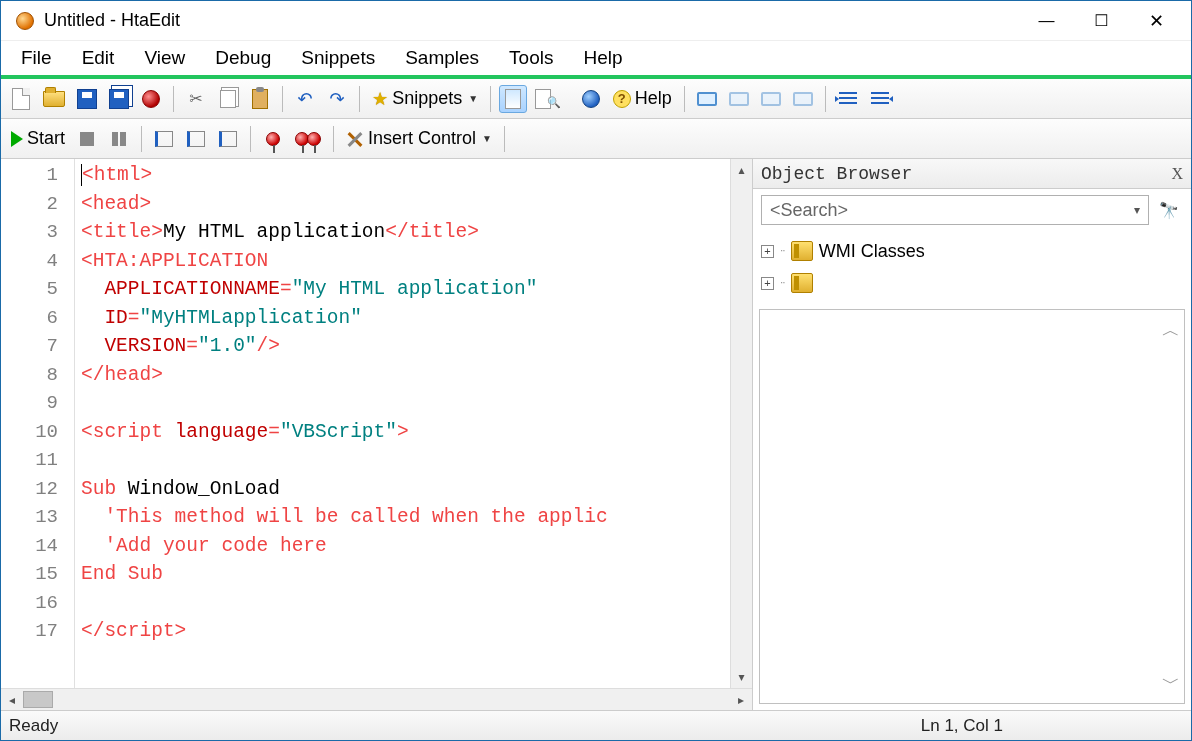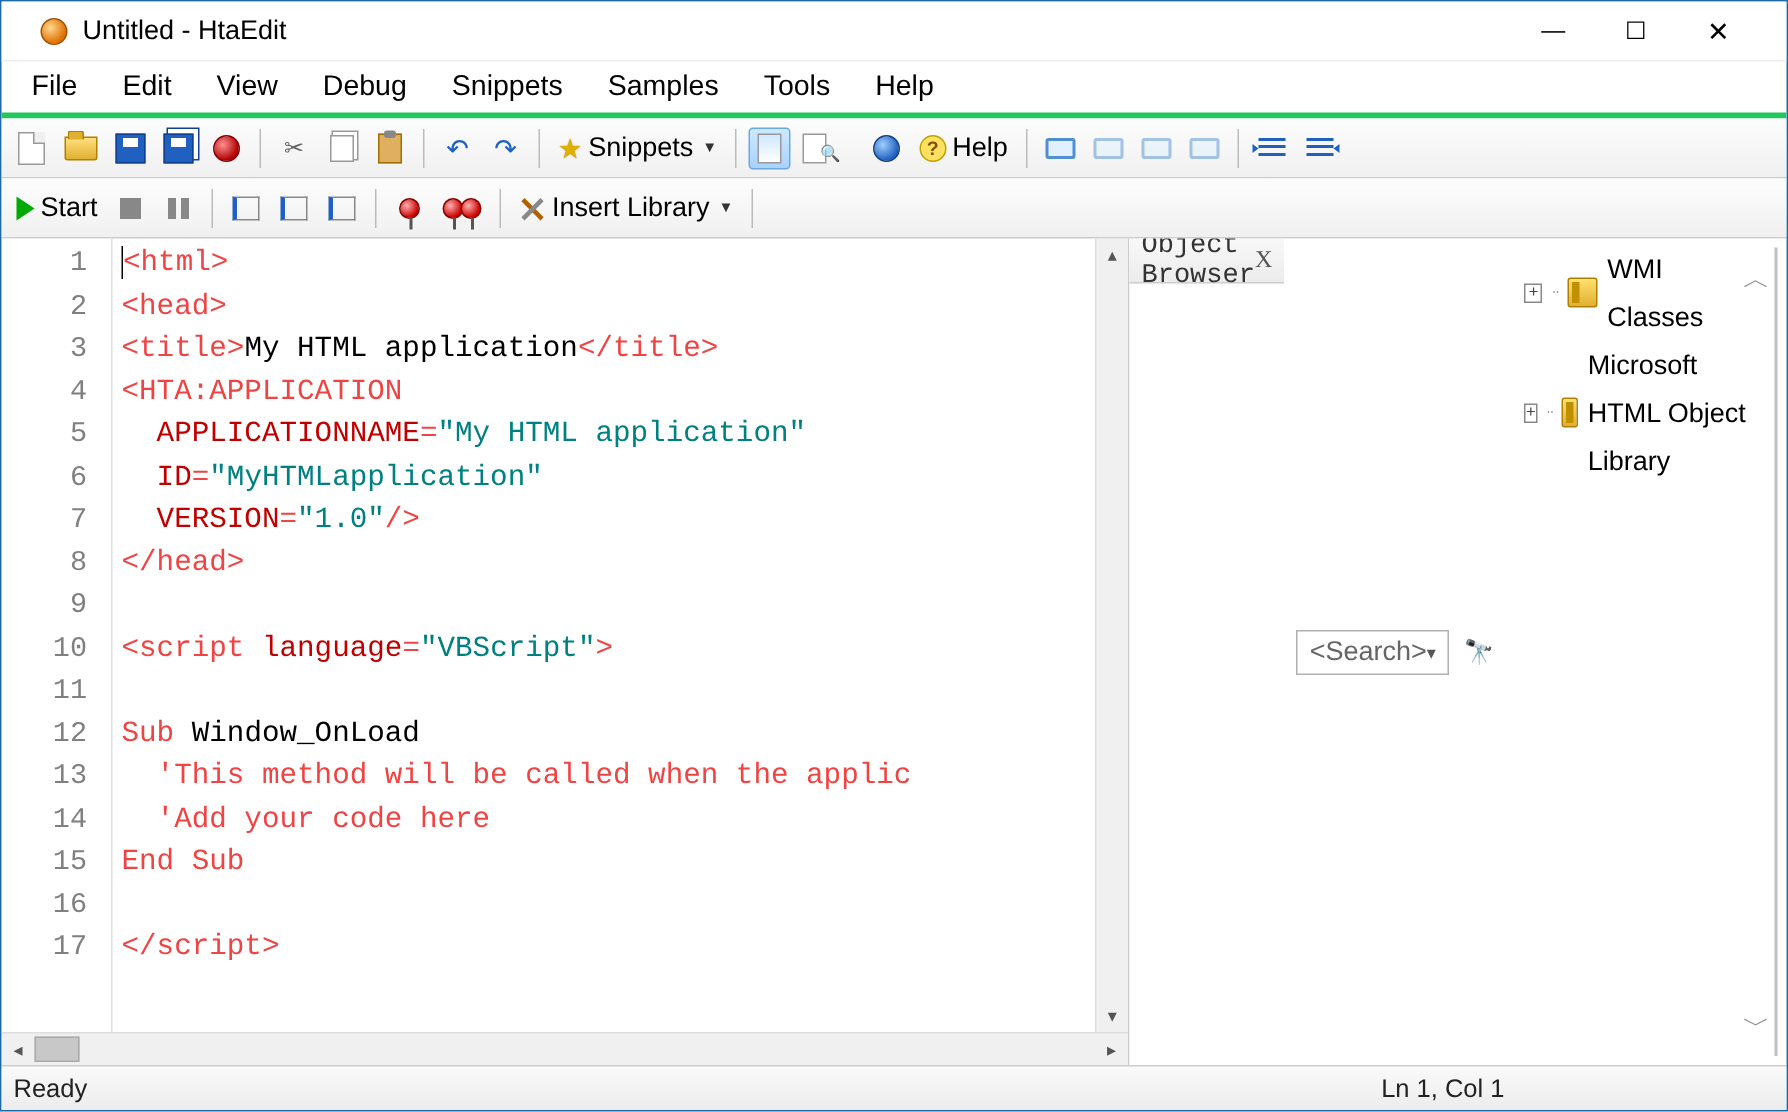--- a/index.html
+++ b/index.html
@@ -12,21 +12,21 @@
   overflow: hidden;
   border: 1px solid #1a6aa8;
   display: flex;
   flex-direction: column;
 }
 .title-bar {
   height: 40px;
   background: #fff;
   display: flex;
   align-items: center;
-  padding: 0 18px;
+  padding: 0 7px;
   border-bottom: 1px solid #eee;
 }
 .title-bar .app-icon {
   width: 18px; height: 18px;
   border-radius: 50%;
   background: radial-gradient(circle at 35% 35%, #ffd890, #e07000 70%);
   margin: 0 10px 0 8px;
   border: 1px solid #a05000;
 }
 .title-text { font-size: 18px; color: #000; flex: 0 0 auto; }
@@ -140,21 +140,21 @@
   height: 22px; background: #f0f0f0;
   display: flex; align-items: center;
   border-top: 1px solid #ddd;
 }
 .hscroll .arrow { width:22px;display:flex;align-items:center;justify-content:center;font-size:12px;color:#555;height:100%;}
 .hscroll .track { flex:1; height:100%; position:relative;}
 .hscroll .thumb { position:absolute;left:0;top:2px;bottom:2px;width:30px;background:#c8c8c8;border:1px solid #aaa;}
 .side-pane {
   width: 438px;
   display: flex;
-  flex-direction: row;
+  flex-direction: column;
   background: #fff;
 }
 .panel-header {
   height: 30px;
   background: linear-gradient(#f8f8f8,#ececec);
   border-bottom: 1px solid #ccc;
   display: flex; align-items: center;
   padding: 0 8px;
   font-family: "Consolas","Courier New", monospace;
   font-size: 18px;
@@ -374,21 +374,21 @@
   <div class="tb-btn">
       <div class="ico-pin"></div>
     </div>
   <div class="tb-btn">
       <div class="ico-pin"></div>
       <div class="ico-pin" style="margin-left:-6px;"></div>
     </div>
   <div class="tb-sep"></div>
   <div class="tb-btn">
     <div class="ico-tools"></div>
-    <span class="lbl">Insert Library</span>
+    <span class="lbl">Insert Control</span>
     <span class="dd-arrow">▼</span>
   </div>
   <div class="tb-sep"></div>
 </div>
 
 <div class="main">
   <div class="editor-pane">
     <div class="code-area">
       <div class="gutter" id="gutter">
           <div>1</div>
@@ -443,21 +443,20 @@
         <div class="tree-row">
           <span class="exp">+</span>
           <span class="dots">··</span>
           <span class="book-icon"></span>
           <span>WMI Classes</span>
         </div>
         <div class="tree-row">
           <span class="exp">+</span>
           <span class="dots">··</span>
           <span class="book-icon"></span>
-          <span>Microsoft HTML Object Library</span>
         </div>
       </div>
     <div class="detail-pane">
       <span class="varrow" style="top:8px;">︿</span>
       <span class="varrow" style="bottom:8px;">﹀</span>
     </div>
   </div>
 </div>
 
 <div class="status-bar">

